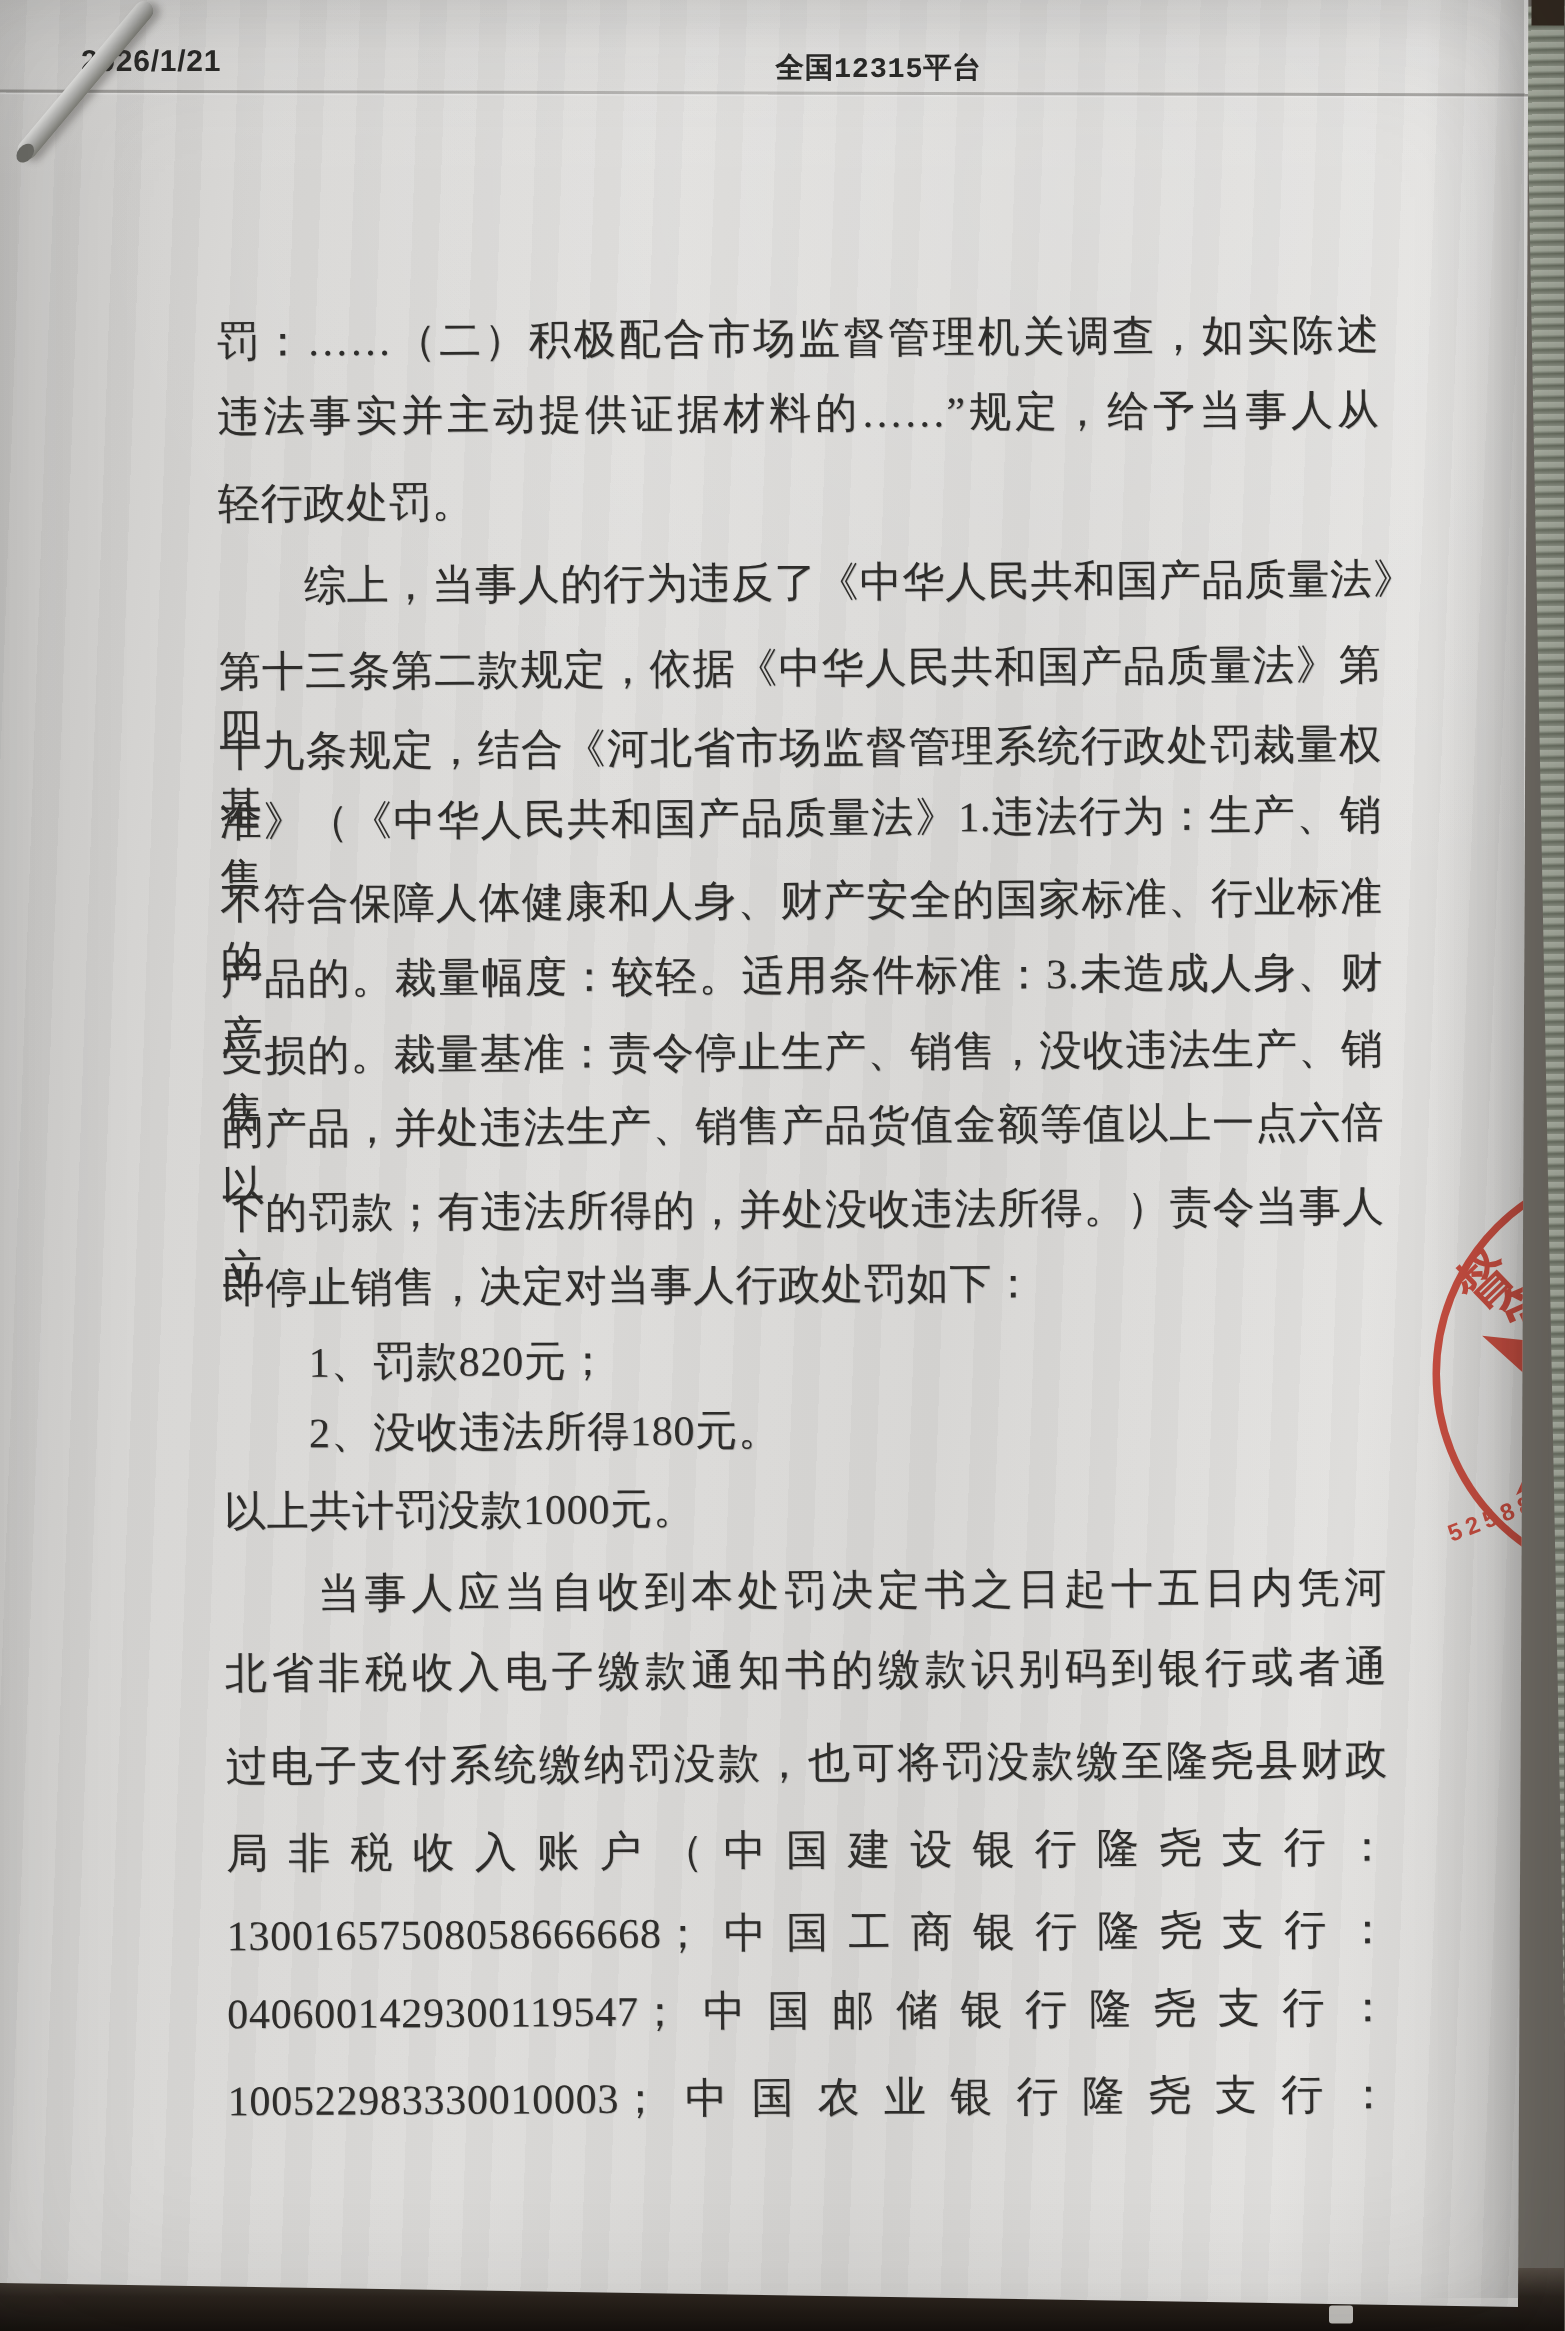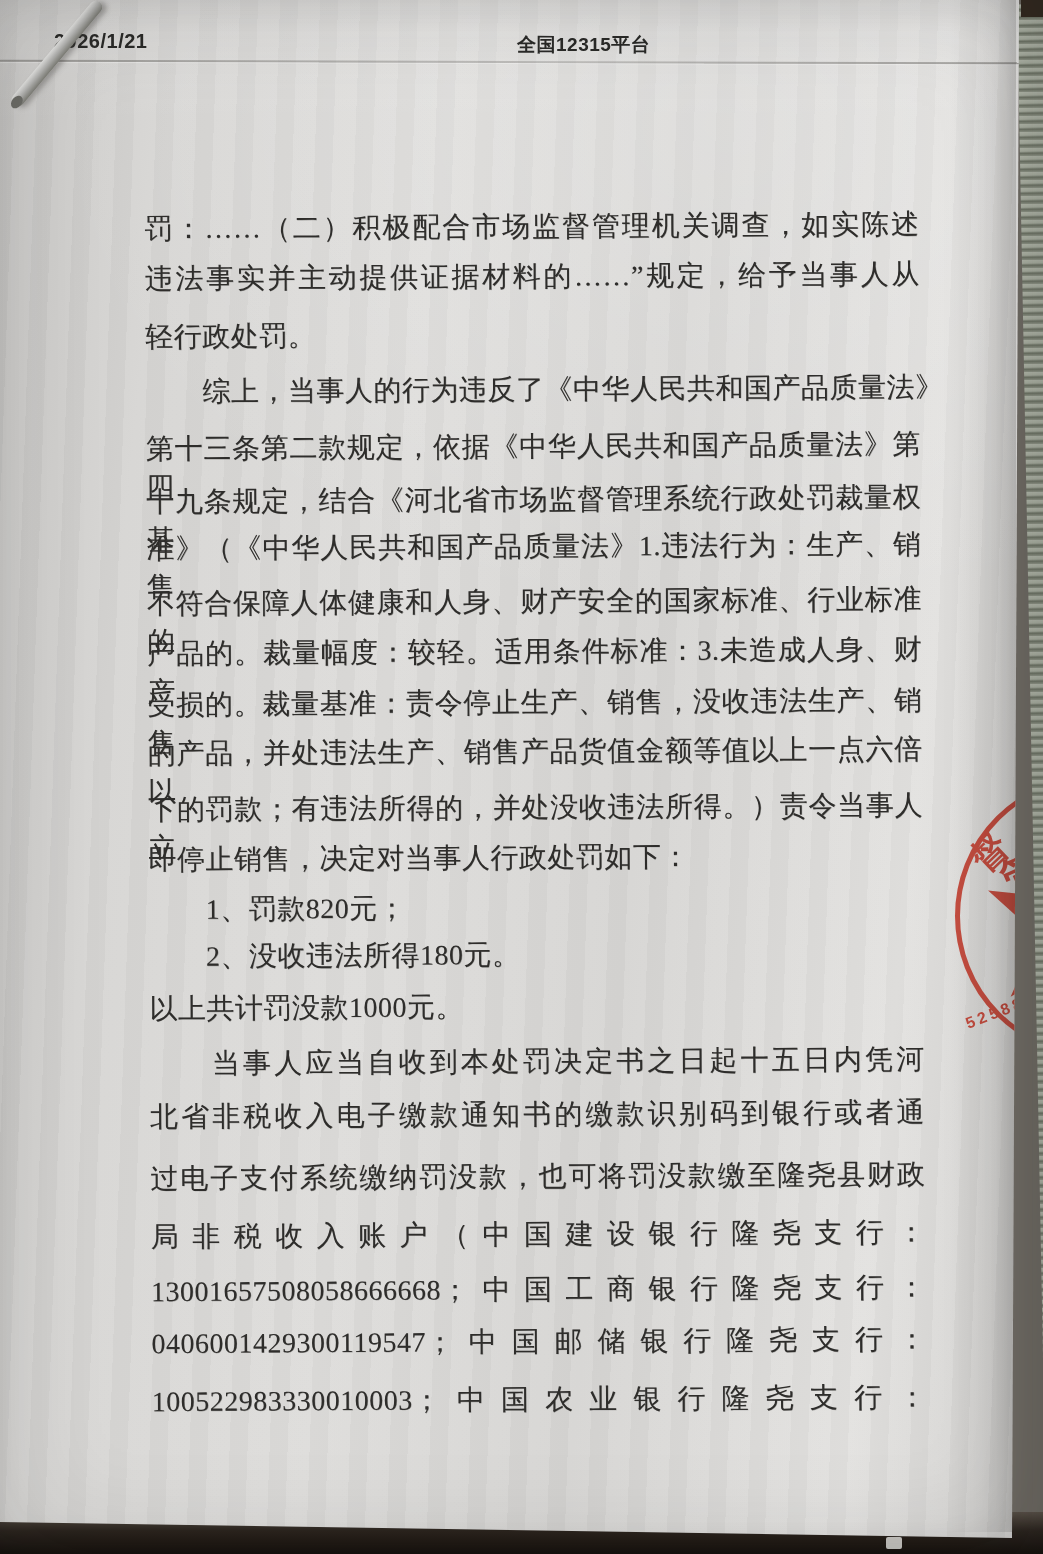--- a/index.html
+++ b/index.html
@@ -45,21 +45,21 @@
     position:absolute;left:0;top:61px;width:1020px;height:2px;
     transform:rotate(0.15deg);
     background:linear-gradient(90deg,rgba(98,96,92,.5),rgba(98,96,92,.28) 55%,rgba(98,96,92,.5));
     box-shadow:0 1px 1px rgba(255,255,255,.35);
   }
   .hdr{
     position:absolute;font-family:"Liberation Sans","DejaVu Sans",sans-serif;
     font-weight:600;color:#2a2a28;
   }
   .hdr-date{left:54px;top:30px;font-size:20px;letter-spacing:.5px;}
-  .hdr-title{left:517px;top:32px;font-size:19px;letter-spacing:.5px;}
+  .hdr-title{left:517px;top:32px;font-size:19px;letter-spacing:.5px;font-family:Liberation Mono, monospace;}
   .body-text{
     position:absolute;inset:0;transform:rotate(-0.35deg);
     transform-origin:500px 790px;
   }
   .line{
     position:absolute;left:148px;width:775px;
     font-size:28px;line-height:38px;letter-spacing:.5px;color:#2e2d2b;
     white-space:nowrap;
     text-shadow:.4px .4px .6px rgba(40,40,38,.35);
   }

